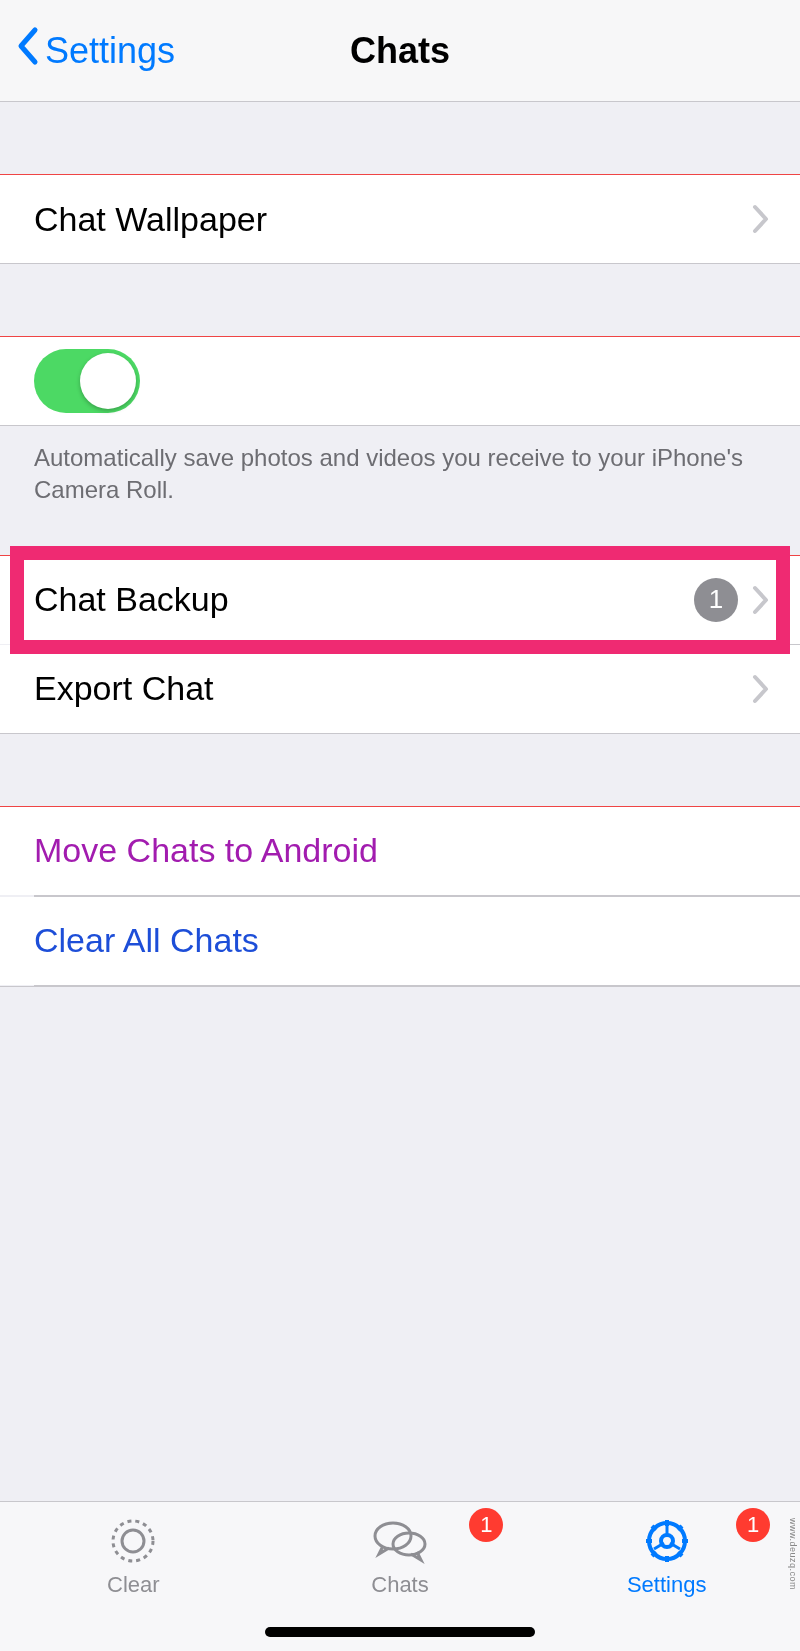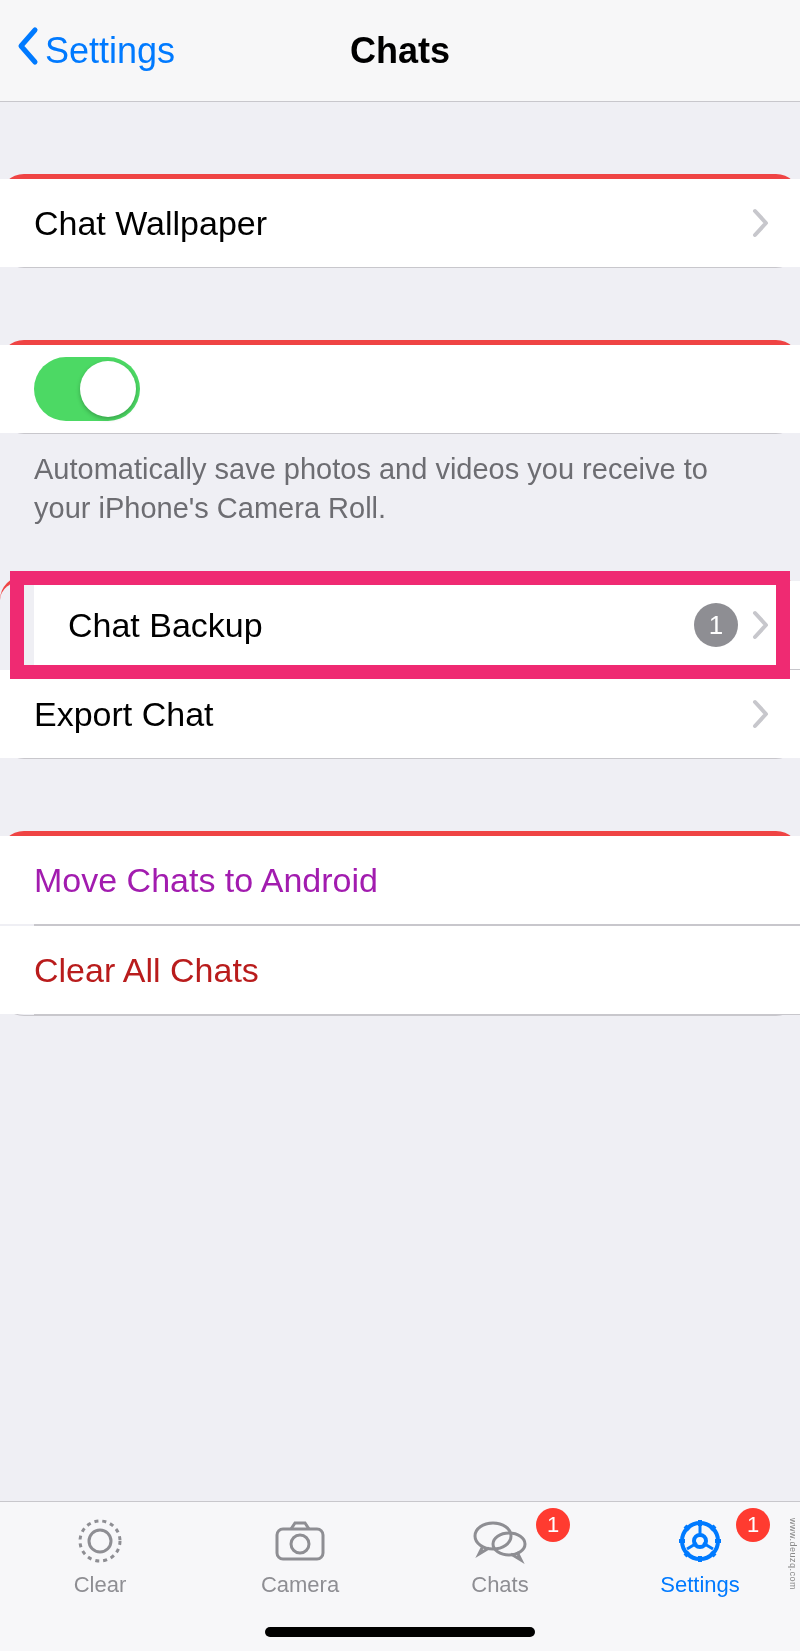--- a/index.html
+++ b/index.html
@@ -45,21 +45,21 @@
       transform: translateX(-50%);
       font-size: 36px;
       font-weight: 600;
       color: #000;
     }
 
     .spacer-large { height: 72px; }
     .spacer-med { height: 72px; }
 
     
-    .group-top { border-top: 5px solid #ef4444; border-radius: 24px; }
+    .group-top { border-top: 1px solid #ef4444; }
     .group-bottom { border-bottom: 1px solid #c8c7cc; }
 
     .cell {
       background: #fff;
       min-height: 88px;
       display: flex;
       align-items: center;
       padding: 0 30px 0 34px;
       font-size: 34px;
       color: #000;
@@ -79,21 +79,21 @@
       display: block;
     }
     .inset-divider {
       height: 1px;
       background: #c8c7cc;
       margin-left: 34px;
     }
     .footer-text {
       padding: 16px 34px;
       color: #6d6d72;
-      font-size: 29px;
+      font-size: 24px;
       line-height: 1.35;
     }
     
     .toggle {
       width: 106px;
       height: 64px;
       border-radius: 32px;
       background: #4cd964;
       position: relative;
       flex-shrink: 0;
@@ -128,26 +128,25 @@
       left: 10px;
       right: 10px;
       top: -10px;
       bottom: -10px;
       border: 14px solid #ef2a72;
       pointer-events: none;
       z-index: 5;
     }
     .highlight-wrap {
       position: relative;
-      padding-left: 34px;
     }
 
     
     .cell.link { color: #a21caf; }
-    .cell.destructive { color: #b91c1c; }
+    .cell.destructive { color: #1d4ed8; }
 
     
     .tabbar {
       position: absolute;
       bottom: 0;
       left: 0;
       right: 0;
       height: 150px;
       background: #f7f7f9;
       border-top: 1px solid #c8c7cc;
@@ -290,30 +289,20 @@
 
 <div class="tabbar">
   <div class="tab">
     <div class="tab-icon">
       <svg width="50" height="50" viewBox="0 0 50 50">
           <circle cx="25" cy="25" r="20" stroke-width="3" stroke-dasharray="4 4"></circle>
           <circle cx="25" cy="25" r="11" stroke-width="3"></circle>
         </svg>
     </div>
     <span>Clear</span>
-  </div>
-  <div class="tab">
-    <div class="tab-icon">
-      <svg width="54" height="44" viewBox="0 0 54 44">
-          <rect x="4" y="10" width="46" height="30" rx="6" stroke-width="3"></rect>
-          <path d="M18 10 L22 4 L32 4 L36 10" stroke-width="3"></path>
-          <circle cx="27" cy="25" r="9" stroke-width="3"></circle>
-        </svg>
-    </div>
-    <span>Camera</span>
   </div>
   <div class="tab">
     <div class="notif">1</div>
     <div class="tab-icon">
       <svg width="58" height="46" viewBox="0 0 58 46">
           <ellipse cx="22" cy="18" rx="18" ry="13" stroke-width="3"></ellipse>
           <path d="M12 28 L8 36 L18 30" stroke-width="3"></path>
           <ellipse cx="38" cy="26" rx="16" ry="11" stroke-width="3"></ellipse>
           <path d="M46 34 L50 42 L40 36" stroke-width="3"></path>
         </svg>

